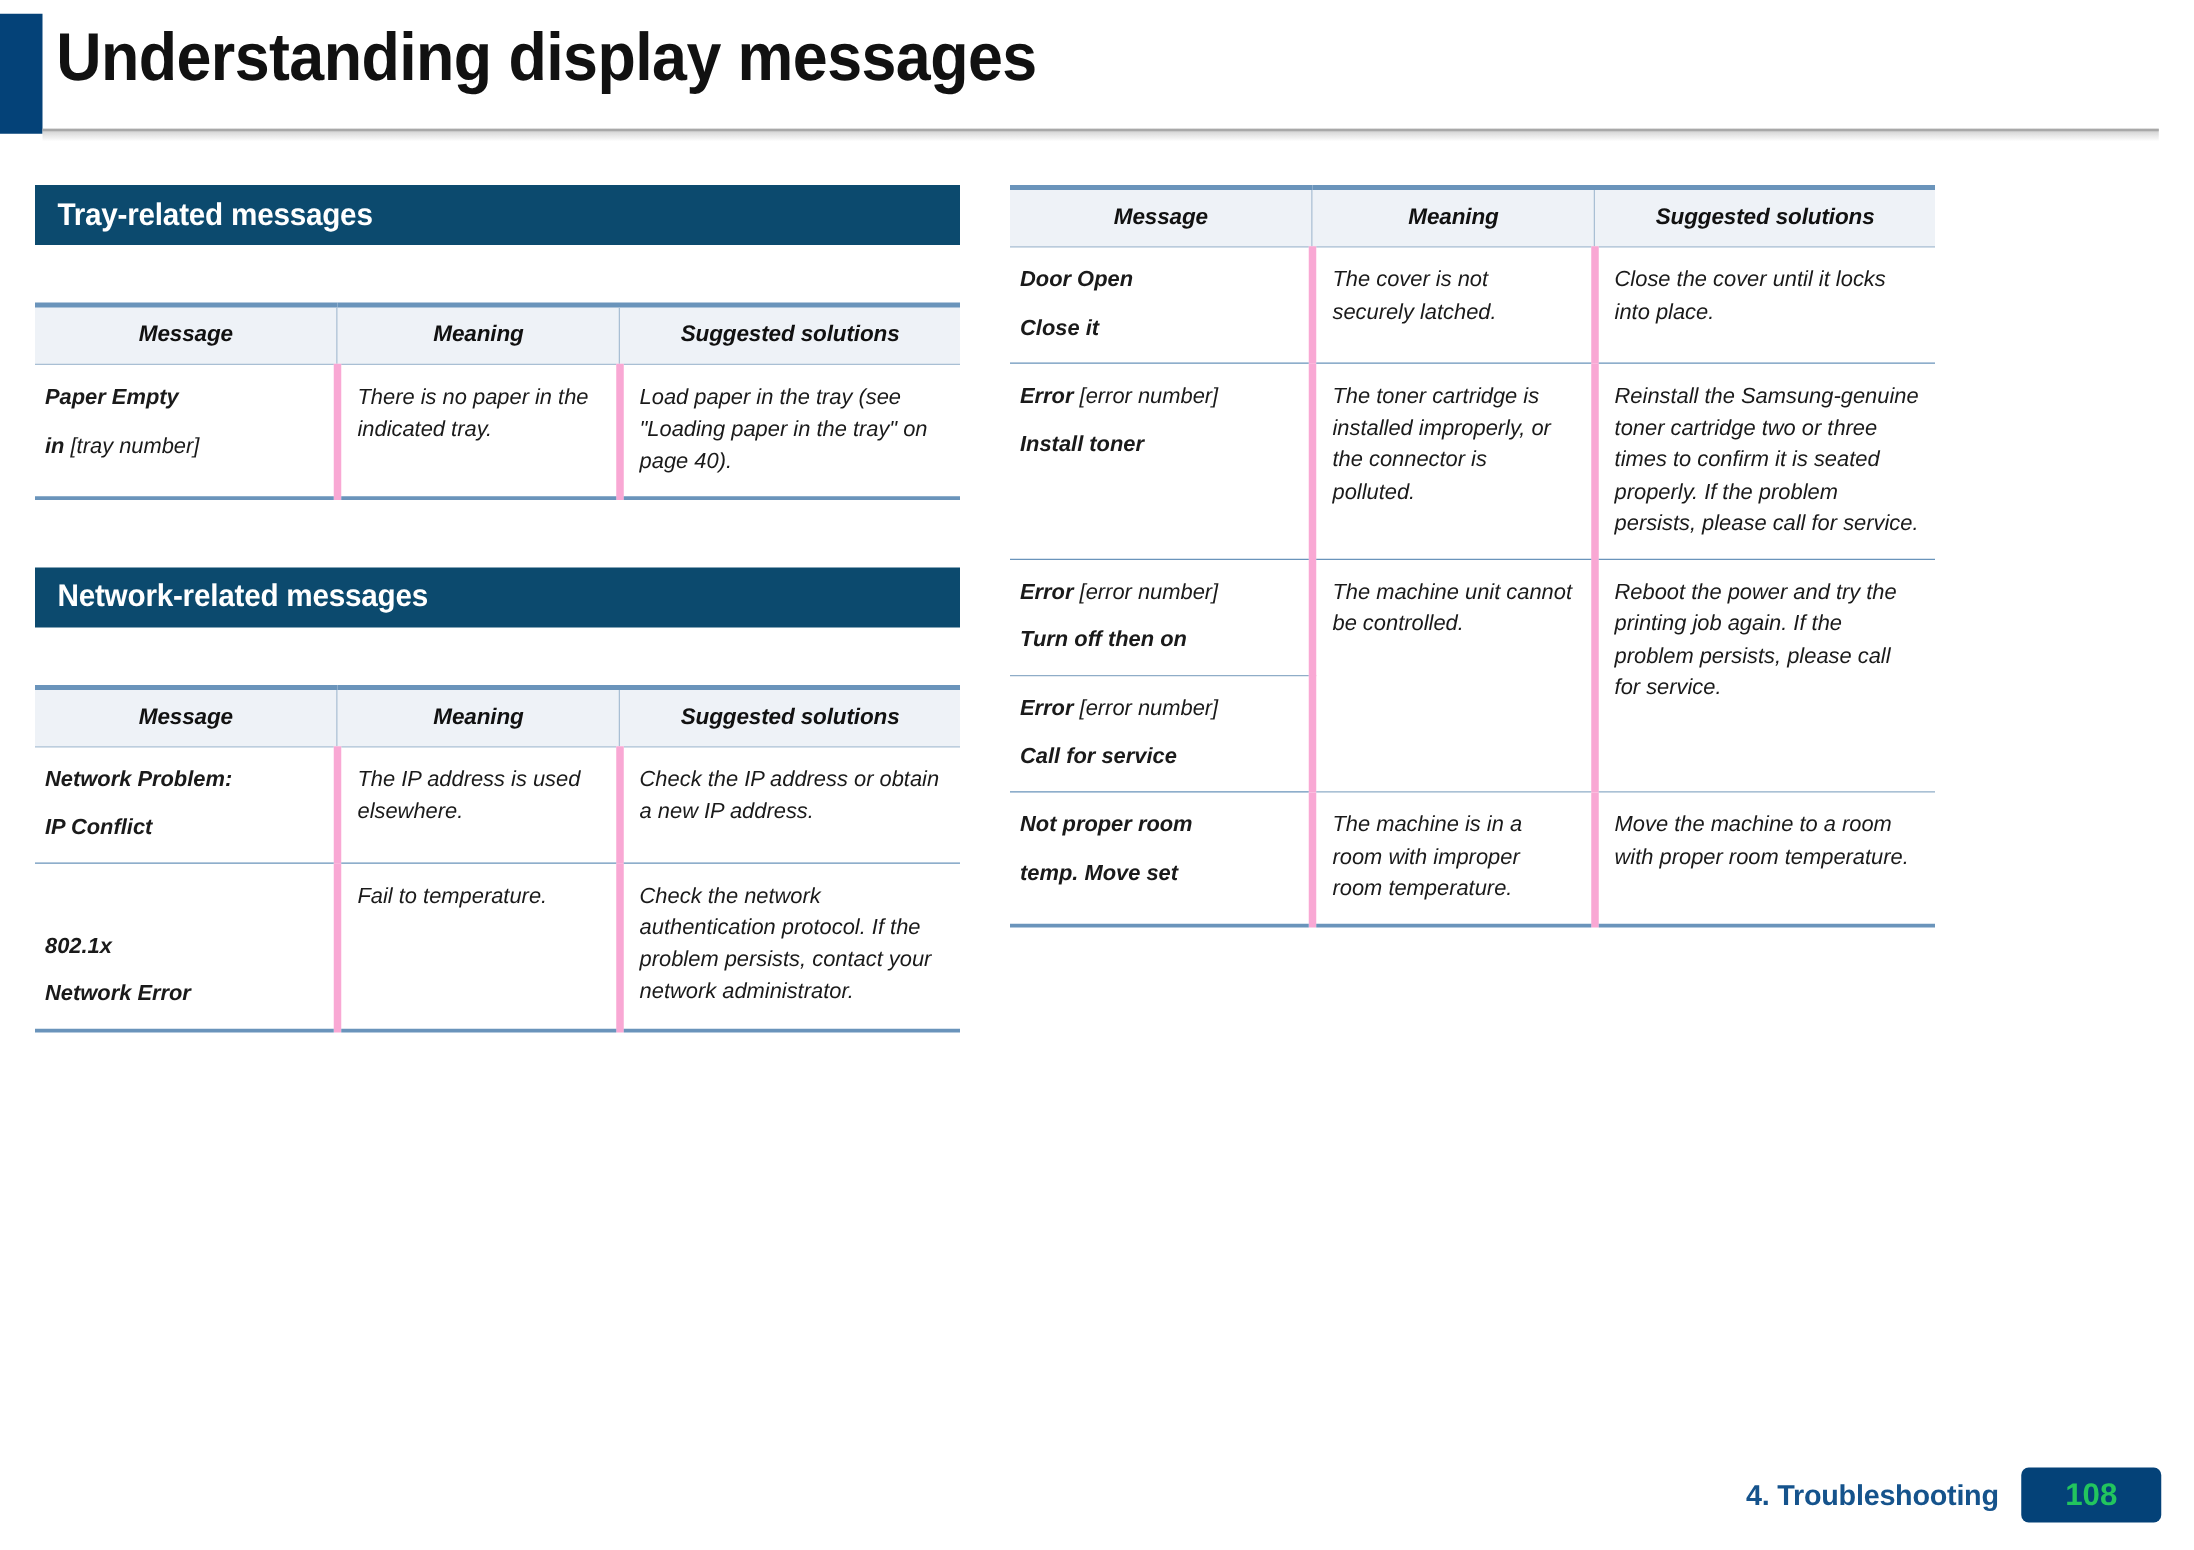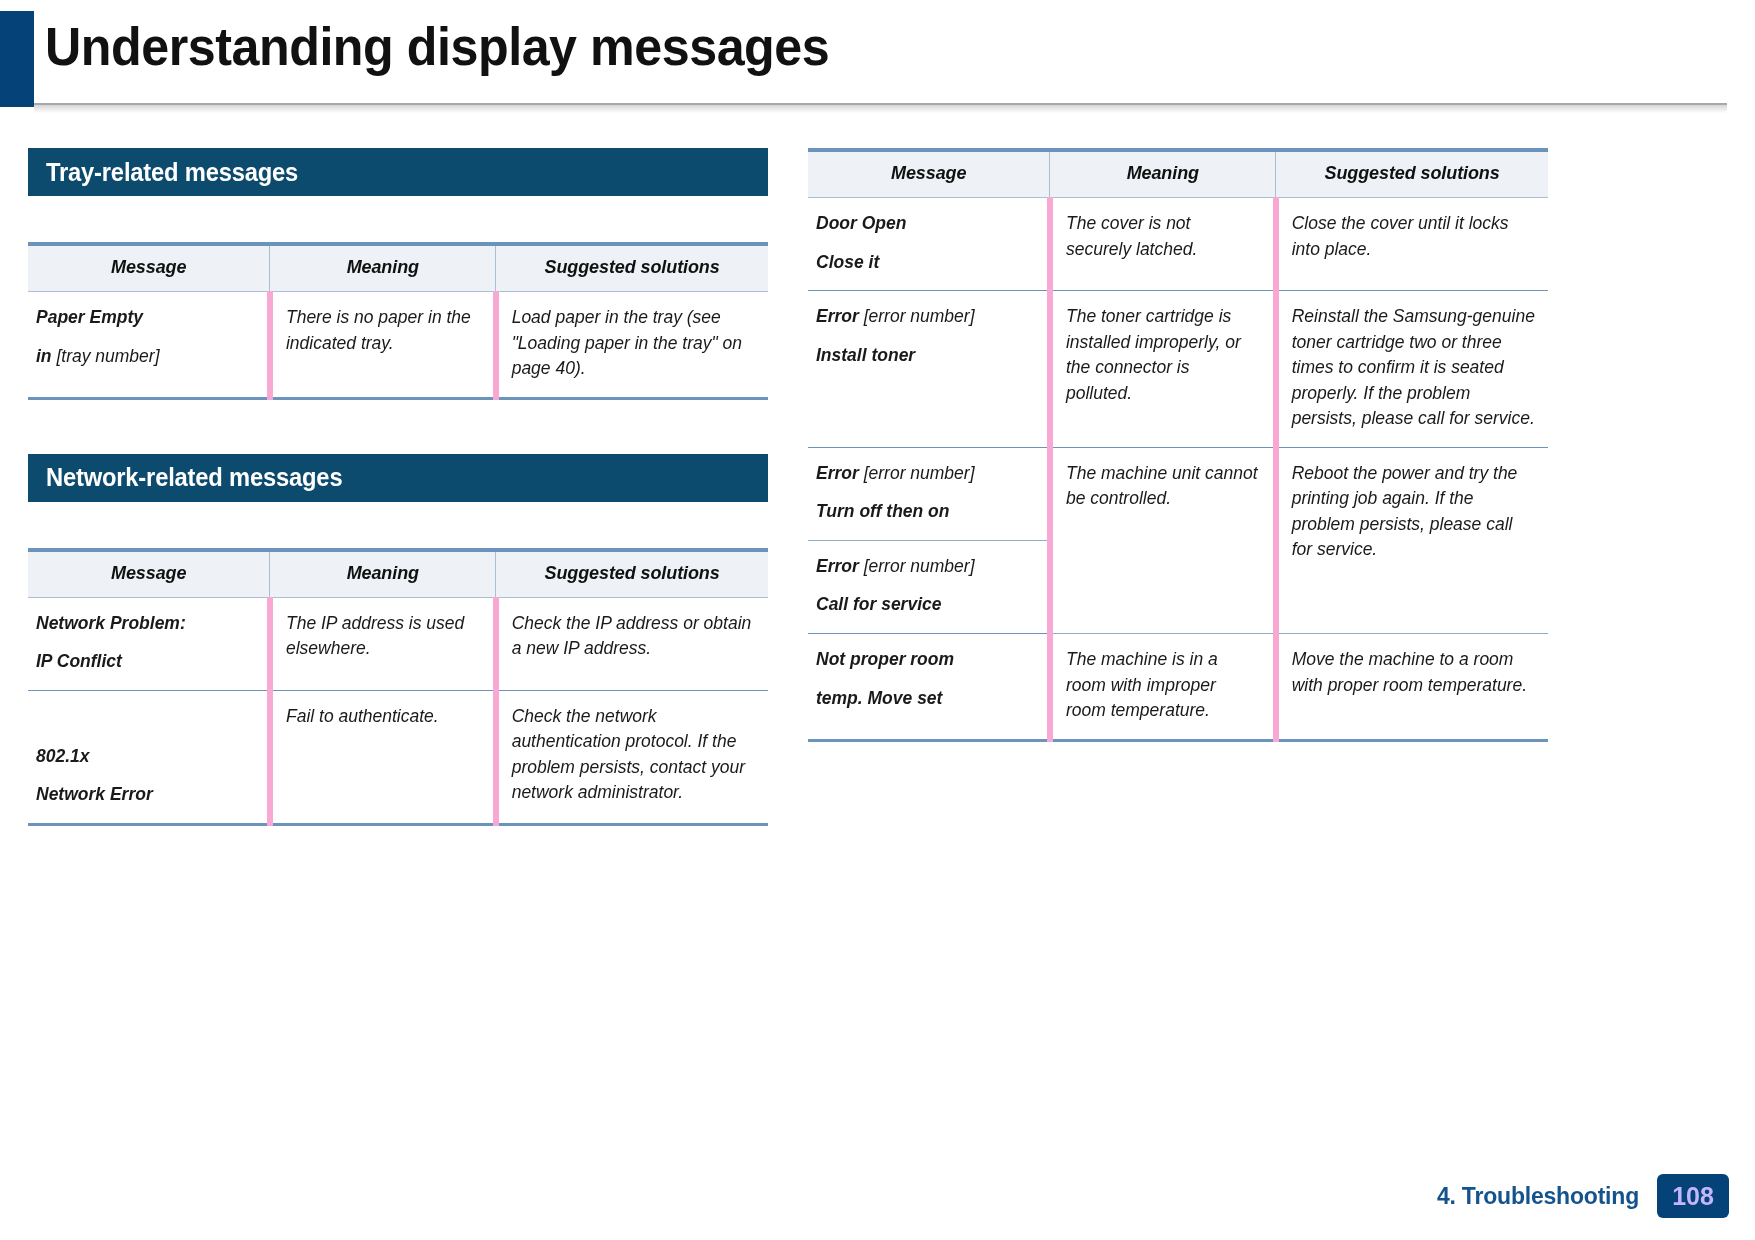--- a/index.html
+++ b/index.html
@@ -168,29 +168,29 @@
     display: flex;
     align-items: center;
     font-size: 23px;
     font-weight: bold;
     color: #15538c;
     padding-right: 18px;
     letter-spacing: -0.2px;
   }
   .footer-pagenum {
     background: #044278;
-    color: #c4b5fd;
+    color: #22c55e;
     font-size: 25px;
     font-weight: bold;
     border-radius: 6px;
     min-width: 64px;
     display: flex;
     align-items: center;
     justify-content: center;
-    padding: 0 4px;
+    padding: 0 24px;
   }
 </style>
 </head>
 <body>
 
 <div class="page-header">
   <div class="header-accent-bar"></div>
   <div class="page-title">Understanding display messages</div>
   <div class="header-rule"></div>
 </div>
@@ -254,21 +254,21 @@
             <span class="cell-line cell-strong gap-top">IP Conflict</span>
           </td>
           <td>The IP address is used elsewhere.</td>
           <td>Check the IP address or obtain a new IP address.</td>
         </tr>
         <tr>
           <td>
             <span class="cell-line cell-strong gap-big">802.1x</span>
             <span class="cell-line cell-strong gap-top">Network Error</span>
           </td>
-          <td>Fail to authenticate.</td>
+          <td>Fail to temperature.</td>
           <td>Check the network authentication protocol. If the problem persists, contact your network administrator.</td>
         </tr>
       </tbody>
     </table>
 
   </div>
 
   <div class="column">
 
 

